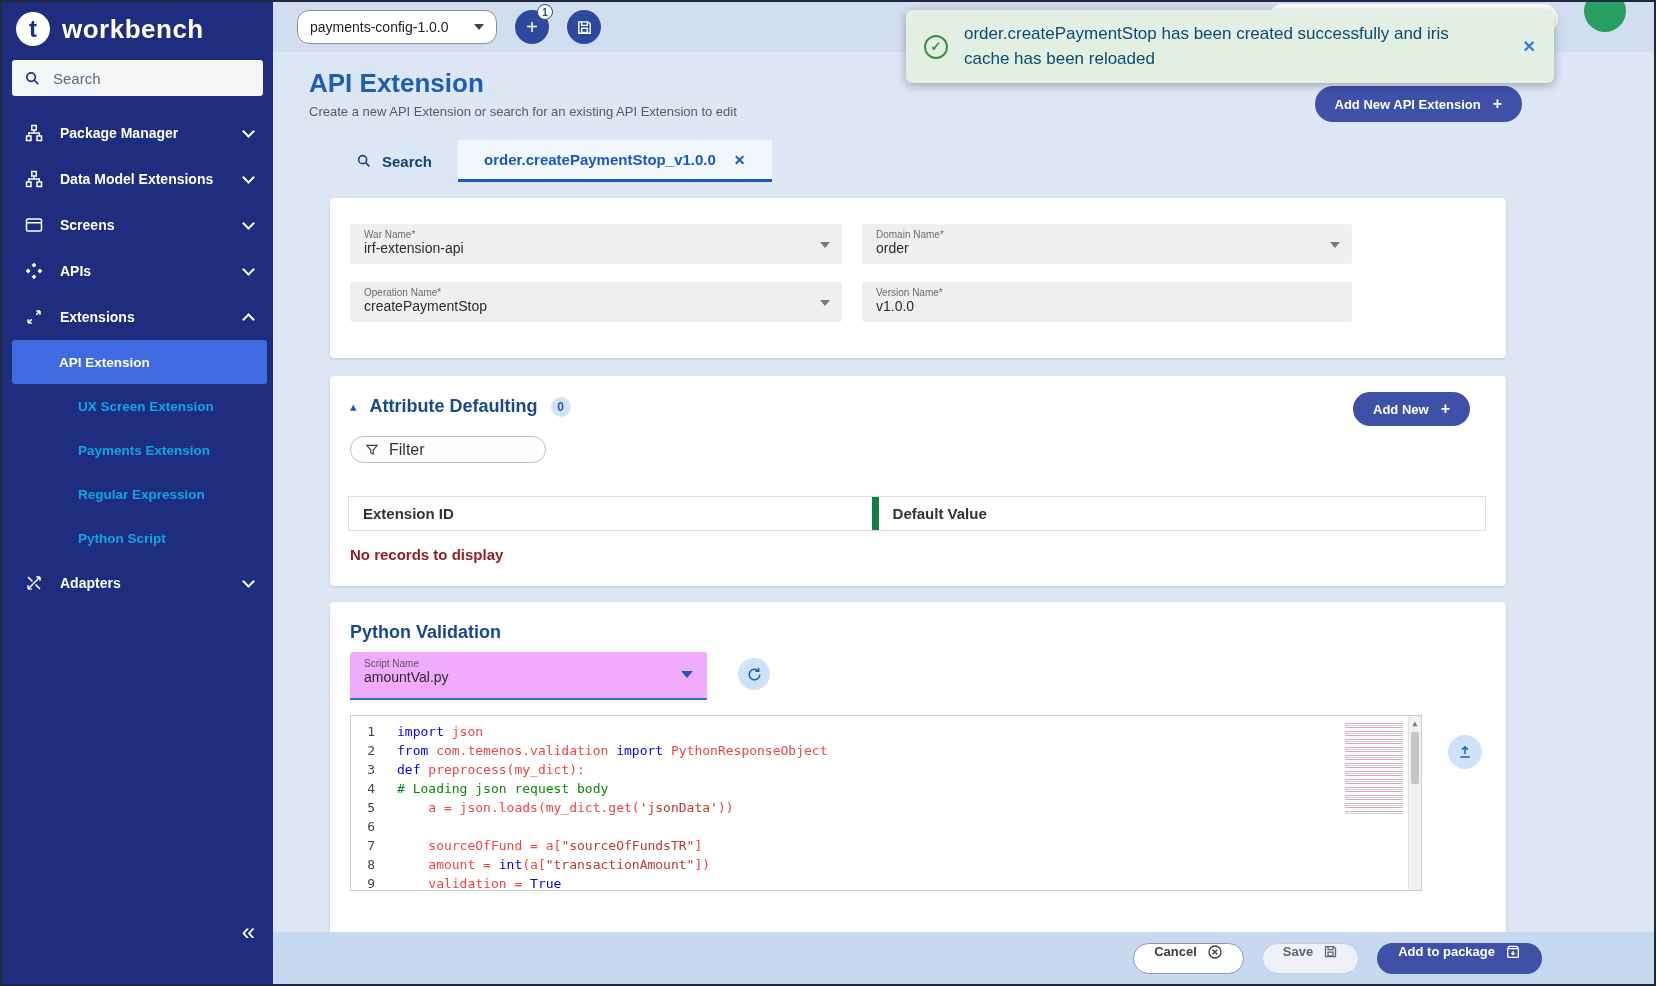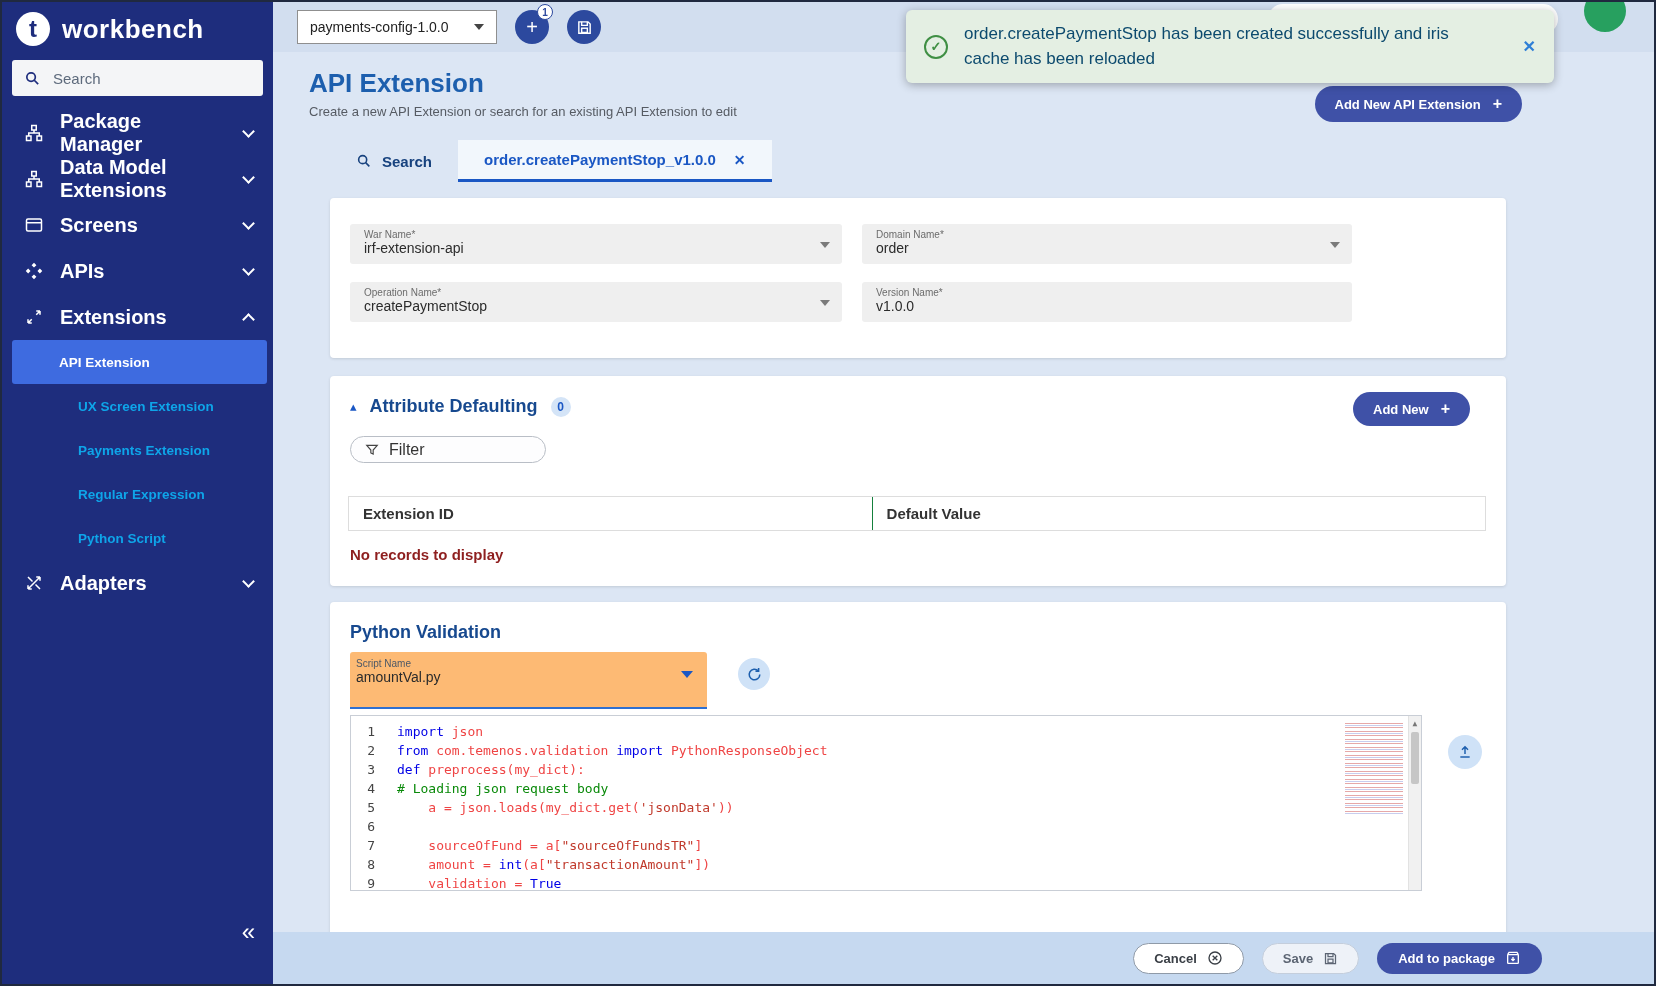--- a/index.html
+++ b/index.html
@@ -7,32 +7,32 @@
   body { font-family:"Liberation Sans", sans-serif; }
   .app { position:relative; width:1656px; height:986px; background:#dce6f4; border:2px solid #20293f; overflow:hidden; }
 
   
   .sidebar { position:absolute; left:0; top:0; bottom:0; width:271px; background:#1e2d7d; color:#fff; z-index:30; }
   .logo-row { display:flex; align-items:center; gap:12px; padding:10px 14px 8px; }
   .logo-circle { width:34px; height:34px; border-radius:50%; background:#ffffff; color:#1e2d7d; font-weight:bold; font-size:24px; display:flex; align-items:center; justify-content:center; }
   .logo-text { font-size:26px; font-weight:bold; letter-spacing:.5px; }
   .side-search { margin:6px 10px 14px; height:36px; background:#f4f5f7; border-radius:3px; display:flex; align-items:center; gap:12px; padding:0 12px; color:#5d6a7c; font-size:15px; cursor:text; }
   .side-search svg { color:#1e2d7d; flex:0 0 auto; }
-  .menu-item { height:46px; display:flex; align-items:center; gap:16px; padding:0 20px 0 22px; font-size:20px; font-weight:600; cursor:pointer; }
+  .menu-item { height:46px; display:flex; align-items:center; gap:16px; padding:0 20px 0 22px; font-size:14px; font-weight:600; cursor:pointer; }
   .menu-item .mi-label { flex:1; }
   .mi-icon { width:20px; display:flex; justify-content:center; color:#fff; }
   .chev { width:9px; height:9px; border-right:2px solid #fff; border-bottom:2px solid #fff; transform:rotate(45deg); margin-top:-4px; flex:0 0 auto; }
   .chev.up { transform:rotate(-135deg); margin-top:4px; }
   .sub-item { height:44px; display:flex; align-items:center; padding-left:76px; font-size:13.5px; font-weight:600; color:#0ea5e9; cursor:pointer; }
   .sub-item.active { background:#3e6be0; border-radius:3px; margin:0 6px 0 10px; padding-left:47px; color:#fff; }
   .collapse-btn { position:absolute; bottom:40px; right:18px; font-size:24px; line-height:1; color:#fff; cursor:pointer; }
 
   
   .topbar { position:absolute; left:271px; top:0; right:0; height:50px; background:#d2deef; display:flex; align-items:center; gap:18px; padding:0 24px; z-index:10; }
-  .pkg-select { width:200px; height:34px; background:#fff; border:1px solid #8f8f8f; border-radius:0; display:flex; align-items:center; justify-content:space-between; padding:0 12px; font-size:14px; color:#222; cursor:pointer; }
+  .pkg-select { width:200px; height:34px; background:#fff; border:1px solid #8f8f8f; border-radius:12px; display:flex; align-items:center; justify-content:space-between; padding:0 12px; font-size:14px; color:#222; cursor:pointer; }
   .caret-down { width:0; height:0; border-left:5px solid transparent; border-right:5px solid transparent; border-top:6px solid #444; }
   .round-btn { position:relative; width:34px; height:34px; border-radius:50%; background:#2c499e; color:#fff; display:flex; align-items:center; justify-content:center; font-size:20px; border:none; cursor:pointer; }
   .badge { position:absolute; top:-6px; right:-4px; min-width:16px; height:16px; border-radius:50%; background:#fff; border:1px solid #2c499e; color:#2c499e; font-size:10px; font-weight:bold; display:flex; align-items:center; justify-content:center; }
 
   
   .peek-bar { position:absolute; top:2px; right:96px; width:290px; height:30px; background:#fff; border-radius:16px; z-index:38; }
   .avatar-peek { position:absolute; top:-12px; right:28px; width:42px; height:42px; border-radius:50%; background:#27a05f; z-index:39; }
   .toast { position:absolute; top:8px; right:100px; width:648px; min-height:70px; background:#e4efe3; border-radius:6px; box-shadow:0 2px 10px rgba(0,0,0,.3); display:flex; align-items:center; gap:16px; padding:12px 18px; z-index:40; }
   .toast-check { width:24px; height:24px; border:2px solid #3f8f44; border-radius:50%; color:#3f8f44; display:flex; align-items:center; justify-content:center; font-size:13px; font-weight:bold; flex:0 0 auto; }
   .toast-msg { flex:1; font-size:17px; color:#0c4a6e; line-height:1.45; padding-right:10px; }
@@ -66,47 +66,47 @@
   
   .sec-head { position:absolute; left:20px; top:20px; display:flex; align-items:center; gap:13px; }
   .sec-caret { color:#1a57c4; font-size:13px; cursor:pointer; }
   .sec-title { font-size:18px; font-weight:bold; color:#17498f; }
   .count-badge { width:20px; height:20px; border-radius:50%; background:#d4e4f7; color:#1a57c4; font-size:12px; font-weight:bold; display:flex; align-items:center; justify-content:center; }
   .add-new-btn { position:absolute; right:36px; top:16px; height:34px; border-radius:17px; background:#3f51a7; color:#fff; font-size:13px; font-weight:bold; display:flex; align-items:center; gap:12px; padding:0 20px; border:none; cursor:pointer; }
   .filter-box { position:absolute; left:20px; top:60px; width:196px; height:27px; border:1px solid #b9bec6; border-radius:14px; display:flex; align-items:center; gap:10px; padding:0 14px; font-size:16px; color:#333; background:#fdfdfe; cursor:text; }
   .filter-box svg { color:#444; }
   .attr-table { position:absolute; left:18px; right:20px; top:120px; border:1px solid #ddd; display:flex; }
   .attr-th { flex:0 0 46%; padding:8px 14px; font-size:15px; font-weight:bold; color:#333; }
-  .attr-th.second { flex:1; border-left:1px solid #15803d; }
+  .attr-th.second { flex:1; border-left:7px solid #15803d; }
   .empty-msg { position:absolute; left:20px; top:170px; font-size:15px; font-weight:bold; color:#8e1f1f; }
 
   
   .pv-title { position:absolute; left:20px; top:20px; font-size:18px; font-weight:bold; color:#17498f; }
-  .script-select { position:absolute; left:20px; top:50px; width:357px; height:57px; background:#fdba74; border-bottom:2px solid #2e6fd0; border-radius:3px 3px 0 0; padding:6px 40px 0 6px; cursor:pointer; }
+  .script-select { position:absolute; left:20px; top:50px; width:357px; height:48px; background:#f0abfc; border-bottom:2px solid #2e6fd0; border-radius:3px 3px 0 0; padding:6px 40px 0 14px; cursor:pointer; }
   .script-select .f-label { color:#4c5866; }
   .script-caret { position:absolute; right:14px; top:19px; width:0; height:0; border-left:6px solid transparent; border-right:6px solid transparent; border-top:7px solid #1a57c4; }
   .refresh-btn { position:absolute; left:408px; top:56px; width:32px; height:32px; border-radius:50%; background:#cfe2f7; color:#1d5fae; display:flex; align-items:center; justify-content:center; border:none; cursor:pointer; }
   .upload-btn { position:absolute; left:1118px; top:133px; width:34px; height:34px; border-radius:50%; background:#cfe2f7; color:#1d5fae; display:flex; align-items:center; justify-content:center; border:none; cursor:pointer; }
 
   .editor { position:absolute; left:20px; top:113px; width:1072px; height:176px; background:#fff; border:1px solid #c9ced6; overflow:hidden; font-family:"DejaVu Sans Mono", monospace; font-size:13px; }
   .code-pad { padding-top:6px; }
   .code-line { display:flex; line-height:19px; white-space:pre; }
   .ln { flex:0 0 46px; text-align:right; padding-right:22px; color:#444; }
   .tk-kw { color:#0000e6; } .tk-pl { color:#ef4444; } .tk-cm { color:#0a8a0a; } .tk-st { color:#c0392b; }
   .minimap { position:absolute; right:18px; top:7px; width:58px; height:92px; opacity:.85;
      background:
        repeating-linear-gradient(180deg, rgba(203,70,70,.55) 0 1.5px, transparent 1.5px 4px),
        repeating-linear-gradient(180deg, transparent 0 2px, rgba(70,90,200,.35) 2px 3px, transparent 3px 8px); }
   .ed-scrollbar { position:absolute; right:0; top:0; bottom:0; width:13px; background:#f1f1f1; border-left:1px solid #e2e2e2; cursor:pointer; }
   .ed-scroll-up { height:14px; display:flex; align-items:center; justify-content:center; font-size:8px; color:#777; }
   .ed-thumb { margin:2px; height:52px; background:#c6c6c6; border-radius:2px; }
 
   
   .footerbar { position:absolute; left:271px; right:0; bottom:0; height:52px; background:#c6d9f0; display:flex; align-items:center; justify-content:flex-end; gap:18px; padding-right:112px; z-index:20; }
-  .pill { height:31px; border-radius:16px; display:flex; align-items:center; gap:10px; padding:0 20px; font-size:13px; font-weight:bold; cursor:pointer; border:1px solid transparent; }
+  .pill { height:31px; border-radius:16px; display:flex; align-items:flex-start; gap:10px; padding:0 20px; font-size:13px; font-weight:bold; cursor:pointer; border:1px solid transparent; }
   .pill.cancel { background:#fff; border-color:#8f9aa8; color:#3a3f46; }
   .pill.save { background:#eef2f8; border-color:#c4cedc; color:#5c6573; }
   .pill.addpkg { background:#3f51a7; color:#fff; }
   .pill svg { flex:0 0 auto; }
 </style>
 </head>
 <body>
 
 <div class="app">
 

